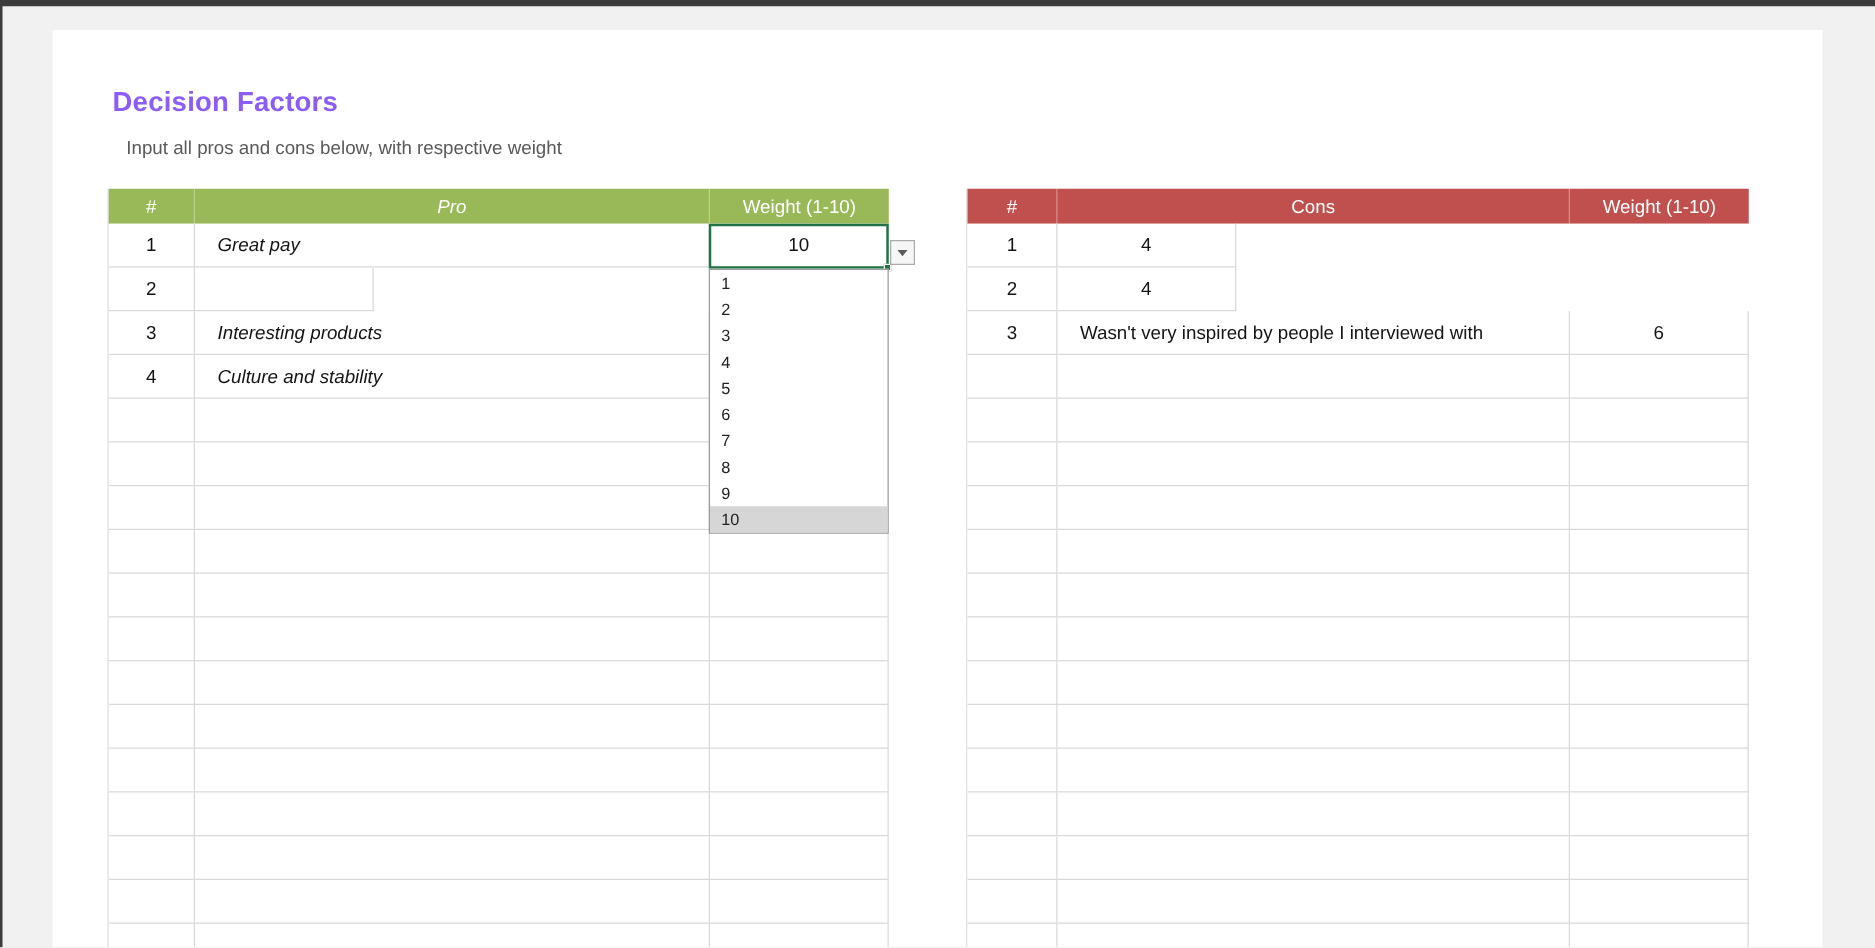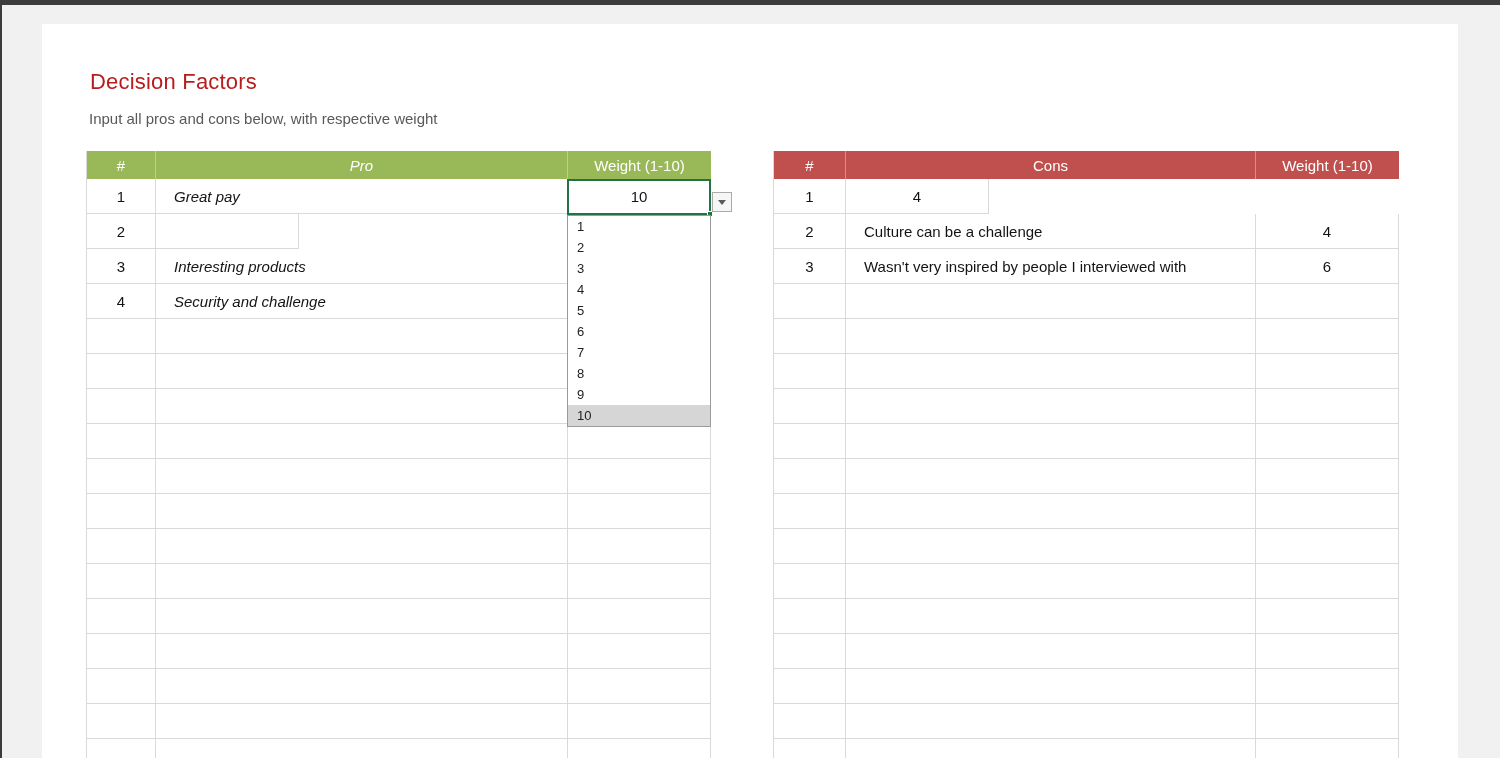--- a/index.html
+++ b/index.html
@@ -12,24 +12,24 @@
   }
   .top-edge{ position:absolute; left:0; top:0; width:1500px; height:5px; background:#3c3c3c; }
   .left-edge{ position:absolute; left:0; top:0; width:2px; height:758px; background:#3c3c3c; }
   .page{
     position:absolute; left:42px; top:24px; width:1416px; height:734px;
     background:#ffffff;
   }
 
   .doc-title{
     position:absolute; left:90px; top:69px;
-    font-size:22px; font-weight:normal; color:#b91c1c; letter-spacing:0.2px;
+    font-size:22px; font-weight:bold; color:#8b5cf6; letter-spacing:0.2px;
   }
   .doc-subtitle{
-    position:absolute; left:89px; top:110px;
+    position:absolute; left:101px; top:110px;
     font-size:15px; color:#595959;
   }
 
   
   .sheet-table{ position:absolute; top:151px; border-left:1px solid #d9d9d9; }
   .sheet-table.pros{ left:86px;  width:625px; }
   .sheet-table.cons{ left:773px; width:626px; }
 
   .thead{ display:flex; height:28px; color:#ffffff; font-size:15px; }
   .pros .thead{ background:#99b857; }
@@ -113,21 +113,21 @@
           <div class="cell col-num center">2</div>
           <div class="cell col-weight center"></div>
         </div>
         <div class="row">
           <div class="cell col-num center">3</div>
           <div class="cell col-text text">Interesting products</div>
           <div class="cell col-weight center"></div>
         </div>
         <div class="row">
           <div class="cell col-num center">4</div>
-          <div class="cell col-text text">Security and challenge</div>
+          <div class="cell col-text text">Culture and stability</div>
           <div class="cell col-weight center"></div>
         </div>
         <div class="row">
           <div class="cell col-num center"></div>
           <div class="cell col-text text"></div>
           <div class="cell col-weight center"></div>
         </div>
         <div class="row">
           <div class="cell col-num center"></div>
           <div class="cell col-text text"></div>
@@ -197,21 +197,20 @@
       <div class="th col-text">Cons</div>
       <div class="th col-weight">Weight (1-10)</div>
     </div>
     <div id="cons-body">
         <div class="row">
           <div class="cell col-num center">1</div>
           <div class="cell col-weight center">4</div>
         </div>
         <div class="row">
           <div class="cell col-num center">2</div>
-          <div class="cell col-text text">Culture can be a challenge</div>
           <div class="cell col-weight center">4</div>
         </div>
         <div class="row">
           <div class="cell col-num center">3</div>
           <div class="cell col-text text">Wasn't very inspired by people I interviewed with</div>
           <div class="cell col-weight center">6</div>
         </div>
         <div class="row">
           <div class="cell col-num center"></div>
           <div class="cell col-text text"></div>

